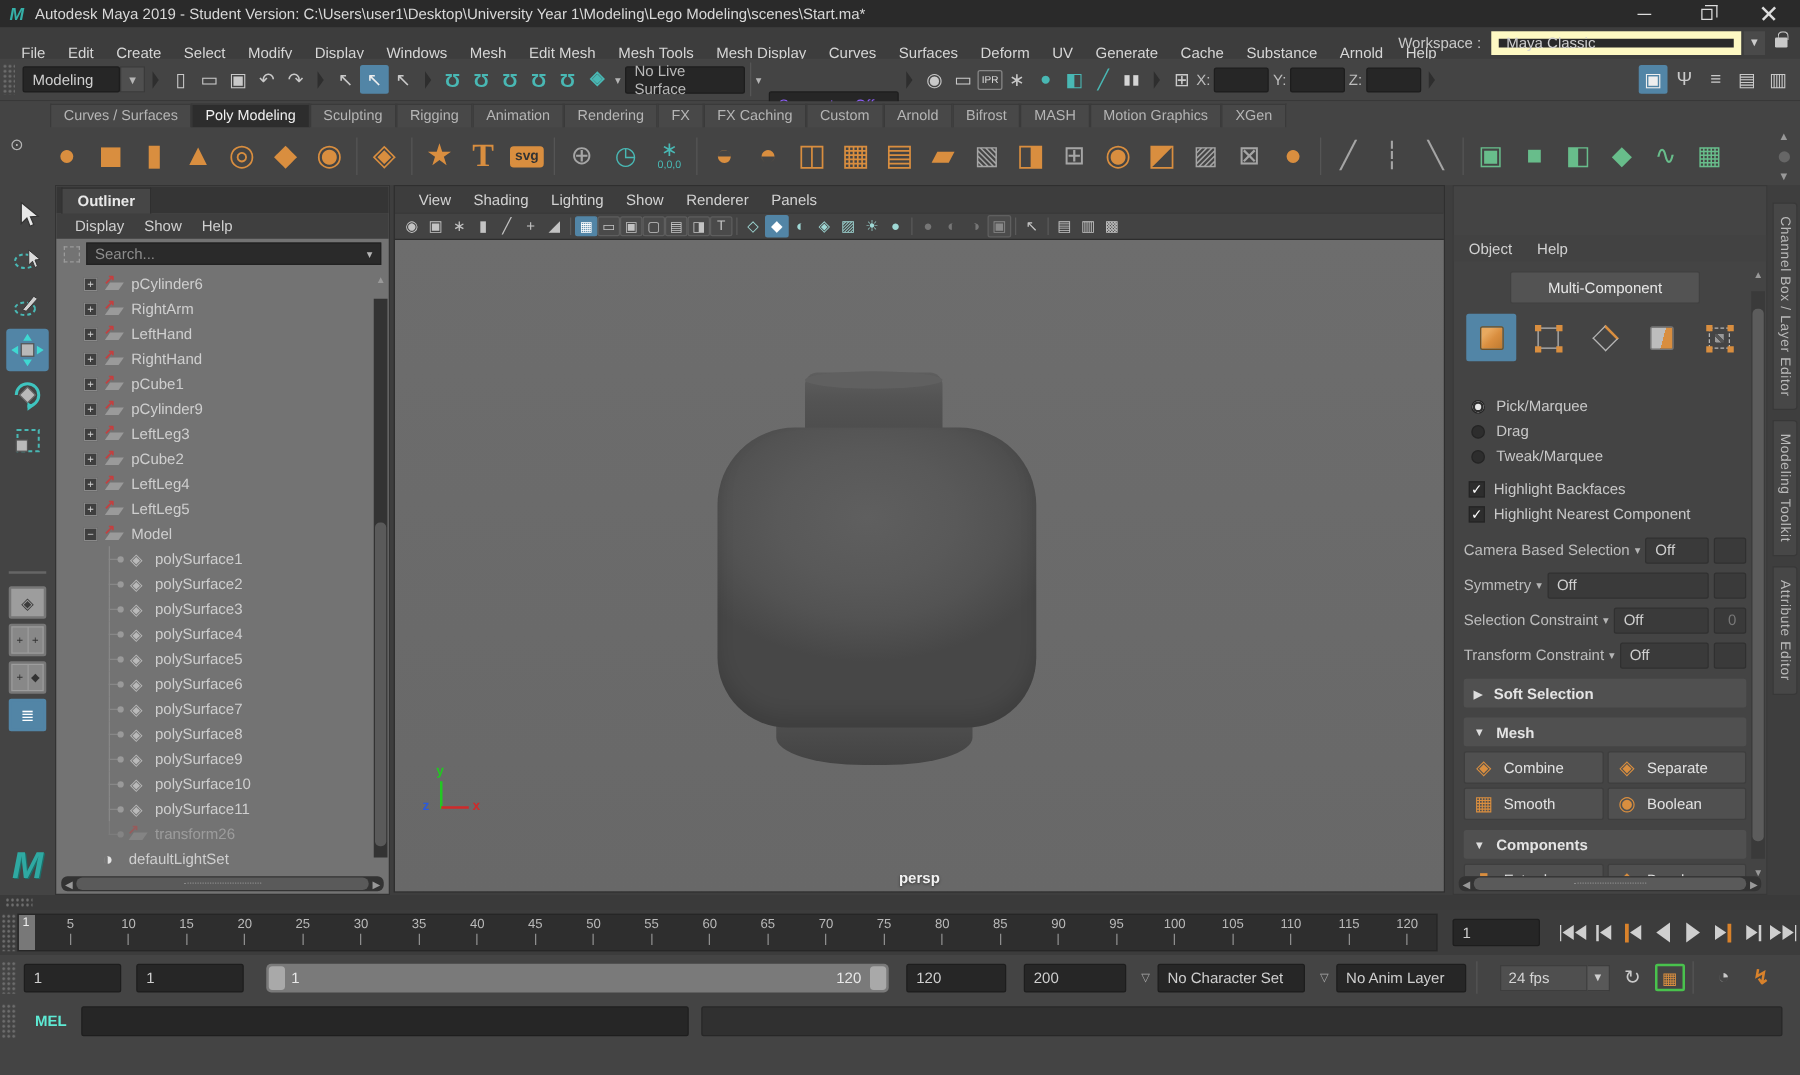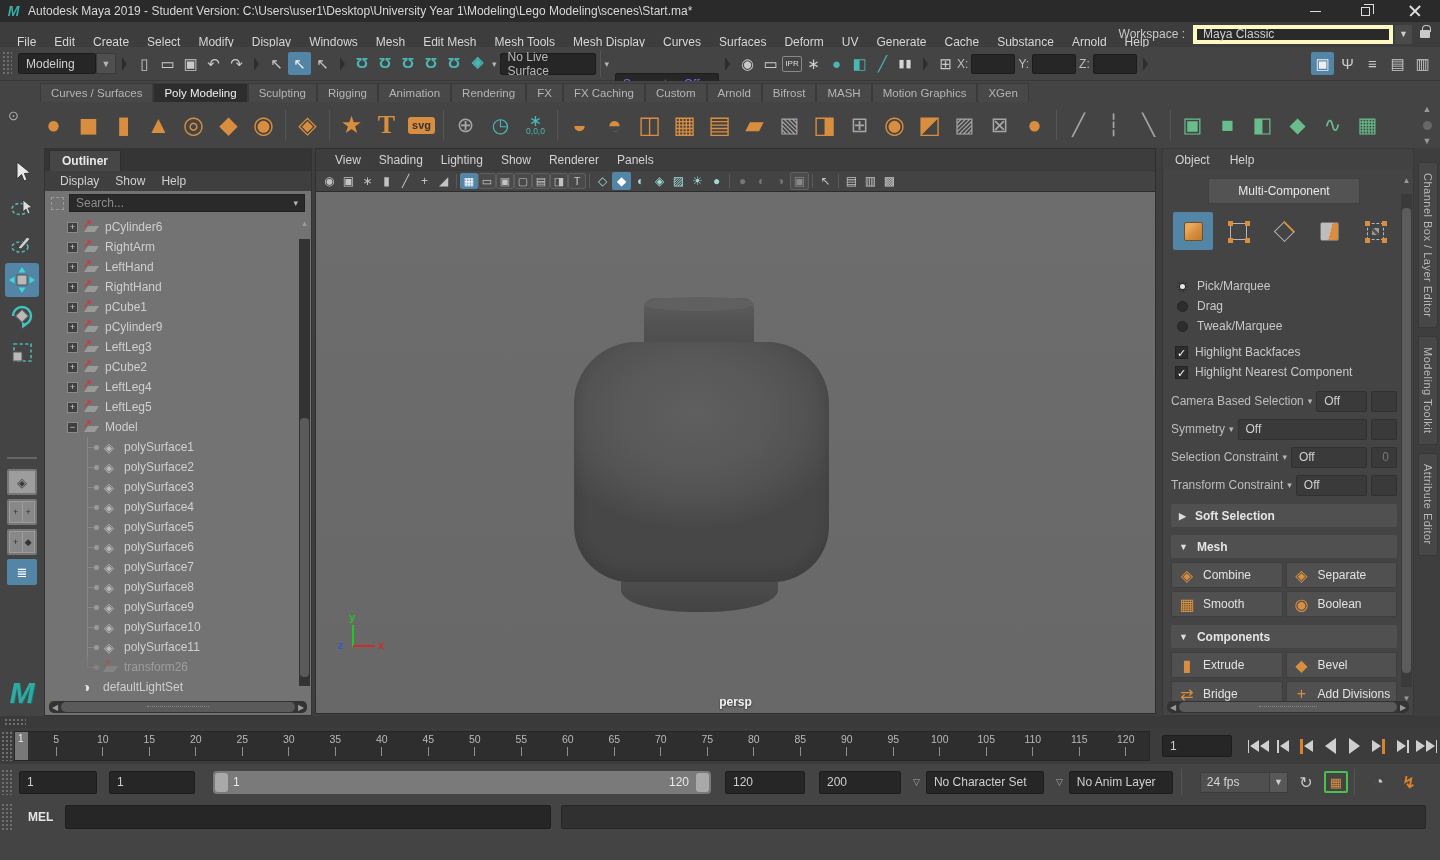--- a/index.html
+++ b/index.html
@@ -23,21 +23,21 @@
   .ic-restore{width:9px;height:9px;border:1px solid #ddd;position:relative;background:#2a2a2a;}
   .ic-restore:before{content:"";position:absolute;left:2px;top:-4px;width:9px;height:9px;border:1px solid #ddd;border-left:none;border-bottom:none;}
   .ic-close{position:relative;width:12px;height:12px;}
   .ic-close:before,.ic-close:after{content:"";position:absolute;left:-1px;top:5px;width:14px;height:1.5px;background:#ddd;}
   .ic-close:before{transform:rotate(45deg);}.ic-close:after{transform:rotate(-45deg);}
 
   
   .menubar{position:absolute;left:0;top:22px;width:100%;height:40px;background:#3d3d3d;border-bottom:1px solid #333;display:flex;align-items:center;padding-left:8px;}
   .menubar .mi{padding:0 9px;height:100%;display:flex;align-items:center;color:#d6d6d6;}
   .wslabel{margin-left:auto;color:#c9c9c9;}
-  .wsbox{width:200px;height:19px;background:#2a2a2a;border:4px solid #fef9c3;margin:0 2px 0 8px;display:flex;align-items:center;padding:0 6px;color:#cfcfcf;}
+  .wsbox{width:200px;height:19px;background:#2a2a2a;border:6px solid #fef9c3;margin:0 2px 0 8px;display:flex;align-items:center;padding:0 6px;color:#cfcfcf;}
   .wsarrow{width:17px;height:19px;background:#4a4a4a;display:flex;align-items:center;justify-content:center;font-size:9px;color:#ccc;}
   .lock{width:10px;height:8px;background:#c9c9c9;border-radius:1px;position:relative;margin:0 10px 0 8px;}
   .lock:before{content:"";position:absolute;left:1.5px;top:-5px;width:7px;height:6px;border:1.5px solid #c9c9c9;border-bottom:none;border-radius:4px 4px 0 0;}
 
   
   .statusline{position:absolute;left:0;top:47px;width:100%;height:34px;background:#444;border-bottom:1px solid #383838;display:flex;align-items:center;}
   .statusline .handle{width:10px;align-self:stretch;margin:4px 2px;}
   .menuset{display:flex;margin-left:4px;}
   .menuset .fld{width:78px;height:21px;}
   .menuset .arrowbox{width:20px;height:21px;background:#4f4f4f;border:1px solid #3a3a3a;display:flex;align-items:center;justify-content:center;}
@@ -149,21 +149,21 @@
   .axisgizmo{position:absolute;left:22px;bottom:58px;width:44px;height:44px;font-size:11px;font-weight:bold;}
   .ax-y{position:absolute;left:14px;bottom:8px;width:2px;height:22px;background:#22c822;}
   .ax-ylb{position:absolute;left:11px;bottom:32px;color:#22c822;}
   .ax-x{position:absolute;left:15px;bottom:8px;width:22px;height:2px;background:#d02a2a;}
   .ax-xlb{position:absolute;left:40px;bottom:4px;color:#d02a2a;}
   .ax-zlb{position:absolute;left:0px;bottom:4px;color:#2a5add;}
   .camlabel{position:absolute;left:0;right:0;bottom:4px;text-align:center;color:#f2f2f2;font-weight:bold;font-size:12px;text-shadow:0 1px 2px #333;}
 
   
   .toolkit{position:absolute;left:1162px;top:0;width:252px;height:100%;background:#444;display:flex;flex-direction:column;border:1px solid #383838;}
-  .tk-menus{height:21px;display:flex;align-items:center;padding-left:12px;background:#424242;}
+  .tk-menus{height:21px;display:flex;align-items:center;padding-left:12px;background:#424242;margin-top:39px;}
   .tk-menus .mi{padding:0 10px 0 0;margin-right:10px;color:#d2d2d2;}
   .tk-body{flex:1;position:relative;padding:4px 16px 0 8px;overflow:hidden;}
   .mcbtn{display:block;margin:4px auto 8px;width:152px;height:26px;background:#535353;border:1px solid #404040;border-radius:2px;color:#e8e8e8;text-align:center;line-height:24px;}
   .modes{display:flex;justify-content:space-between;padding:0 2px;margin-bottom:26px;}
   .mbtn{width:40px;height:38px;border-radius:2px;display:flex;align-items:center;justify-content:center;position:relative;}
   .mbtn.active{background:#5285a6;}
   .cube3{width:19px;height:19px;background:linear-gradient(135deg,#e8a95f 25%,#d98e3f 55%,#bf7a30);border:1px solid #6e5126;border-radius:2px;}
   .vsq{width:17px;height:17px;border:1px solid #b5b5b5;position:relative;}
   .vsq .dot{position:absolute;width:5px;height:5px;background:#d98e3f;left:-3px;top:-3px;box-shadow:17px 0 #d98e3f,0 17px #d98e3f,17px 17px #d98e3f;}
   .edg{width:15px;height:15px;border:1px solid #b5b5b5;border-top:2.5px solid #d98e3f;transform:rotate(45deg);}
@@ -234,21 +234,21 @@
   .nochar{width:118px;height:23px;}
   .fpsbox{width:70px;height:21px;background:#4f4f4f;border:1px solid #3d3d3d;display:flex;align-items:center;padding:0 6px;margin-left:10px;color:#d5d5d5;}
   .fpsarrow{width:18px;height:21px;background:#585858;border:1px solid #3d3d3d;border-left:none;display:flex;align-items:center;justify-content:center;font-size:9px;}
   .anic{width:24px;height:24px;display:flex;align-items:center;justify-content:center;font-size:16px;color:#c9c9c9;margin-left:6px;}
   .anic.pblast{border:2px solid #49c24d;border-radius:2px;width:24px;height:22px;font-size:13px;color:#d98e3f;}
   .anic.runner{color:#d9822b;font-weight:bold;}
 
   
   .melrow{position:absolute;left:0;top:800px;width:100%;height:34px;background:#444;display:flex;align-items:center;}
   .melrow .handle{width:12px;align-self:stretch;margin:3px 1px;}
-  .mellabel{color:#e5e5e5;font-weight:bold;margin:0 12px 0 14px;font-size:12px;}
+  .mellabel{color:#5eead4;font-weight:bold;margin:0 12px 0 14px;font-size:12px;}
   .melinput{width:486px;height:24px;background:#262626;border:1px solid #1e1e1e;border-radius:2px;}
   .melresult{flex:1;height:24px;background:#303030;border:1px solid #272727;border-radius:2px;margin:0 14px 0 10px;}
 
   
   .helprow{position:absolute;left:0;top:834px;width:100%;height:26px;background:#3a3a3a;border-top:1px solid #333;display:flex;align-items:center;}
   .helprow .handle{width:12px;align-self:stretch;margin:4px 1px;}
   .helptext{margin-left:22px;color:#c6c6c6;}
 </style>
 </head>
 <body>

